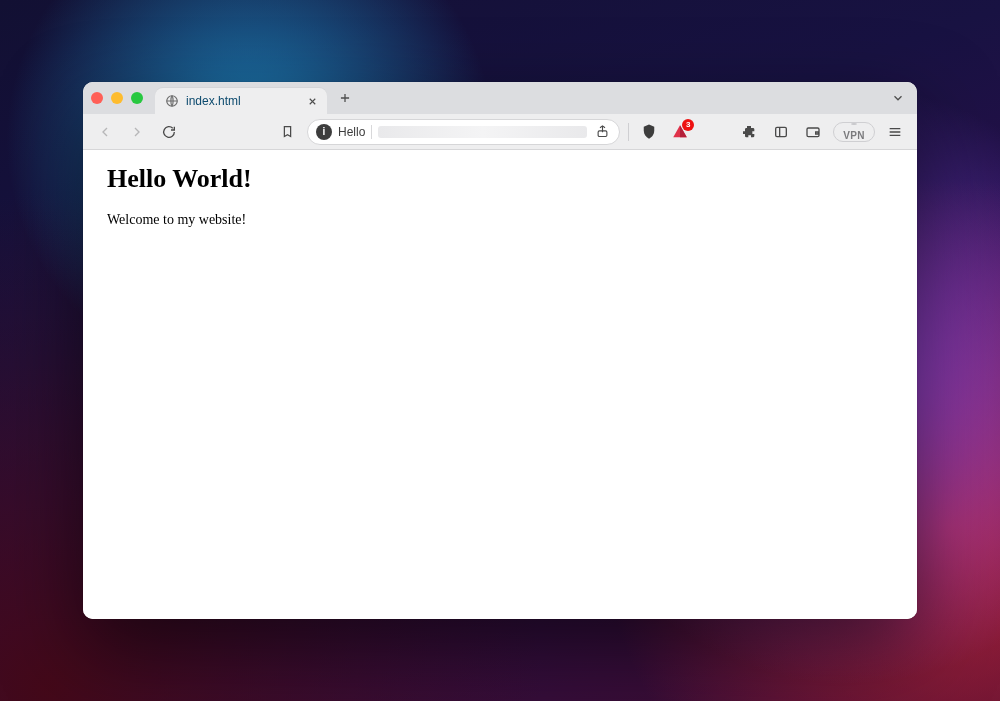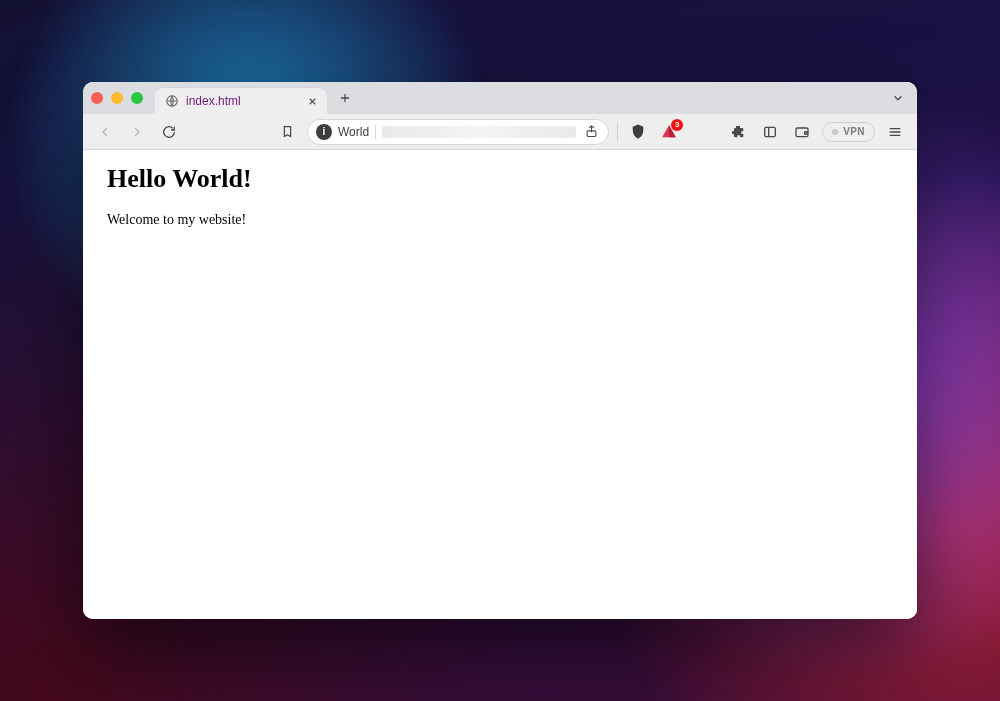--- a/index.html
+++ b/index.html
@@ -41,21 +41,21 @@
   .tl.yellow { background: #febc2e; }
   .tl.green { background: #28c840; }
 
   .tab {
     display: flex; align-items: center;
     height: 26px;
     background: #eeeeef;
     border-radius: 8px 8px 0 0;
     padding: 0 8px 0 10px;
     min-width: 172px;
-    font-size: 12px; color: #701a75;
+    font-size: 12px; color: #0c4a6e;
     gap: 7px;
     margin-top: 6px;
     box-shadow: 0 -1px 0 rgba(0,0,0,0.03);
   }
   .tab .favicon { width: 14px; height: 14px; color: #6b6b6b; display:flex; align-items:center; justify-content:center;}
   .tab .title { flex: 1; white-space: nowrap; overflow: hidden; text-overflow: ellipsis; }
   .tab .close { width: 14px; height: 14px; color: #4d4d4d; display:flex; align-items:center; justify-content:center;}
   .new-tab {
     width: 24px; height: 24px; margin-left: 6px;
     display:flex; align-items:center; justify-content:center;
@@ -104,21 +104,21 @@
     position:absolute; top:-2px; right:-3px;
     min-width:12px; height:12px; border-radius:7px;
     background:#e11; color:#fff; font-size:8px; font-weight:700;
     display:flex;align-items:center;justify-content:center; padding:0 2px;
   }
 
   .vpn-pill {
     height:20px; padding:0 9px;
     border:1px solid #cfcfd2; border-radius:11px;
     display:flex;align-items:center;gap:5px;
-    font-size:10px; color:#7a7a7d; font-weight:600; letter-spacing:0.4px;
+    font-size:10px; color:#7a7a7d; font-weight:600; letter-spacing:0.4px;flex-direction:column;
   }
   .vpn-dot{width:6px;height:6px;border-radius:50%;background:#c8c8cb;}
 
   
   .viewport {
     flex:1; background:#fff; padding:14px 8px 8px 24px;
     font-family: "Times New Roman", Times, serif;
     color:#000;
   }
   .viewport h1 { font-size:26px; font-weight:700; margin-bottom:18px; }
@@ -191,21 +191,21 @@
       <div style="width:78px"></div>
 
       <div class="tbtn">
         <svg viewBox="0 0 24 24" width="15" height="15" stroke="currentColor" stroke-width="2" fill="none">
           <path d="M7 4h10v16l-5-3-5 3z"></path>
         </svg>
       </div>
 
       <div class="addr">
         <span class="info-icon">i</span>
-        <span class="scheme">World</span>
+        <span class="scheme">Hello</span>
         <span class="sep"></span>
         <span class="blurred"></span>
         <span class="share-icn">
           <svg viewBox="0 0 24 24" width="15" height="15" stroke="currentColor" stroke-width="1.8" fill="none">
             <path d="M12 3v10"></path>
               <path d="M8 6l4-3 4 3"></path>
               <rect x="5" y="11" width="14" height="9" rx="2"></rect>
           </svg>
         </span>
       </div>

